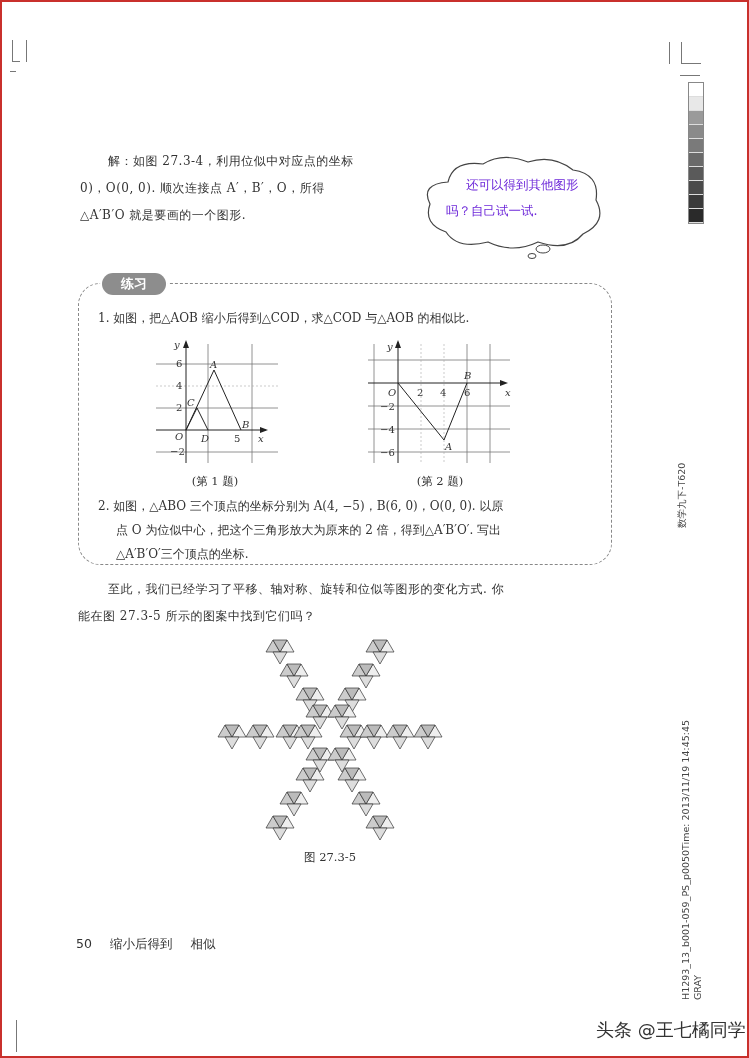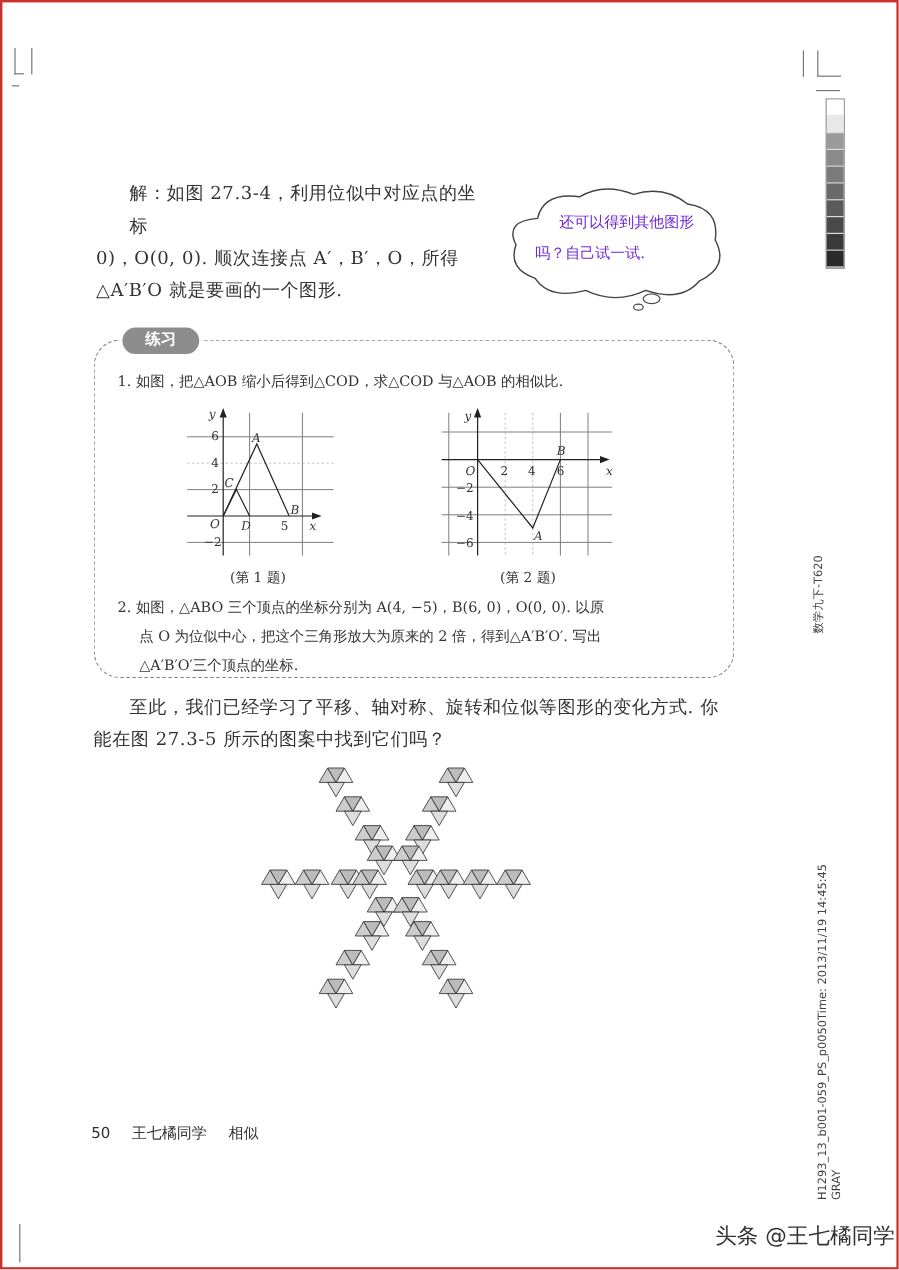--- a/index.html
+++ b/index.html
@@ -1,21 +1,21 @@
 <!DOCTYPE html>
 <html><head>
 <meta charset="utf-8">
 <style>
   html,body{margin:0;padding:0;background:#fff;}
   body{width:749px;height:1058px;position:relative;overflow:hidden;
        font-family:"DejaVu Serif","Liberation Serif",serif;color:#333;}
   .frame{position:absolute;left:0;top:0;width:745px;height:1054px;border:2px solid #c9302c;}
   .abs{position:absolute;}
   .crop{position:absolute;background:#777;}
-  .para{font-size:15px;line-height:27px;letter-spacing:0.5px;color:#333;}
+  .para{font-size:12px;line-height:27px;letter-spacing:0.5px;color:#333;}
   .bubble-wrap{position:absolute;left:418px;top:152px;width:190px;height:110px;}
   .bubble-text{position:absolute;left:28px;top:20px;width:140px;font-size:12.5px;line-height:26px;color:#6d28d9;text-indent:20px;}
   .ex-box{position:absolute;left:78px;top:283px;width:532px;height:280px;border:1.5px dashed #888;border-radius:22px;}
   .ex-badge{position:absolute;left:102px;top:273px;width:64px;height:22px;background:#8d8d8d;border-radius:11px;
             color:#fff;font-size:13px;font-weight:bold;text-align:center;line-height:22px;box-shadow:0 0 0 2px #fff;}
   .ex-text{font-size:12px;line-height:24px;color:#333;}
   .cap{font-size:11.5px;color:#333;text-align:center;}
   .footer{font-family:"DejaVu Sans","Liberation Sans",sans-serif;font-size:12.5px;color:#333;}
   .vert{position:absolute;transform-origin:left top;transform:rotate(-90deg);
         font-family:"DejaVu Sans","Liberation Sans",sans-serif;font-size:9.5px;color:#444;white-space:nowrap;}
@@ -199,25 +199,26 @@
       <use href="#tri" x="86" y="148"></use>
       <use href="#tri" x="70" y="172"></use>
       <use href="#tri" x="56" y="196"></use>
 
       <use href="#tri" x="118" y="128"></use>
       <use href="#tri" x="128" y="148"></use>
       <use href="#tri" x="142" y="172"></use>
       <use href="#tri" x="156" y="196"></use>
     </g>
   </svg>
+  <div class="cap" style="margin-top:4px;">图 27.3-5</div>
 </div>
 
 <div class="abs footer" style="left:76px;top:936px;">
   <span>50</span>
-  <span style="margin-left:14px;">王七橘同学</span>
+  <span style="margin-left:14px;">缩小后得到</span>
   <span style="margin-left:14px;">相似</span>
 </div>
 
 <div class="vert" style="left:676px;top:528px;">数学九下-T620</div>
 <div class="vert" style="left:680px;top:1000px;">H1293_13_b001-059_PS_p0050Time: 2013/11/19 14:45:45</div>
 <div class="vert" style="left:692px;top:1000px;">GRAY</div>
 
 <div class="wm">头条 @王七橘同学</div>
 
 </body></html>

